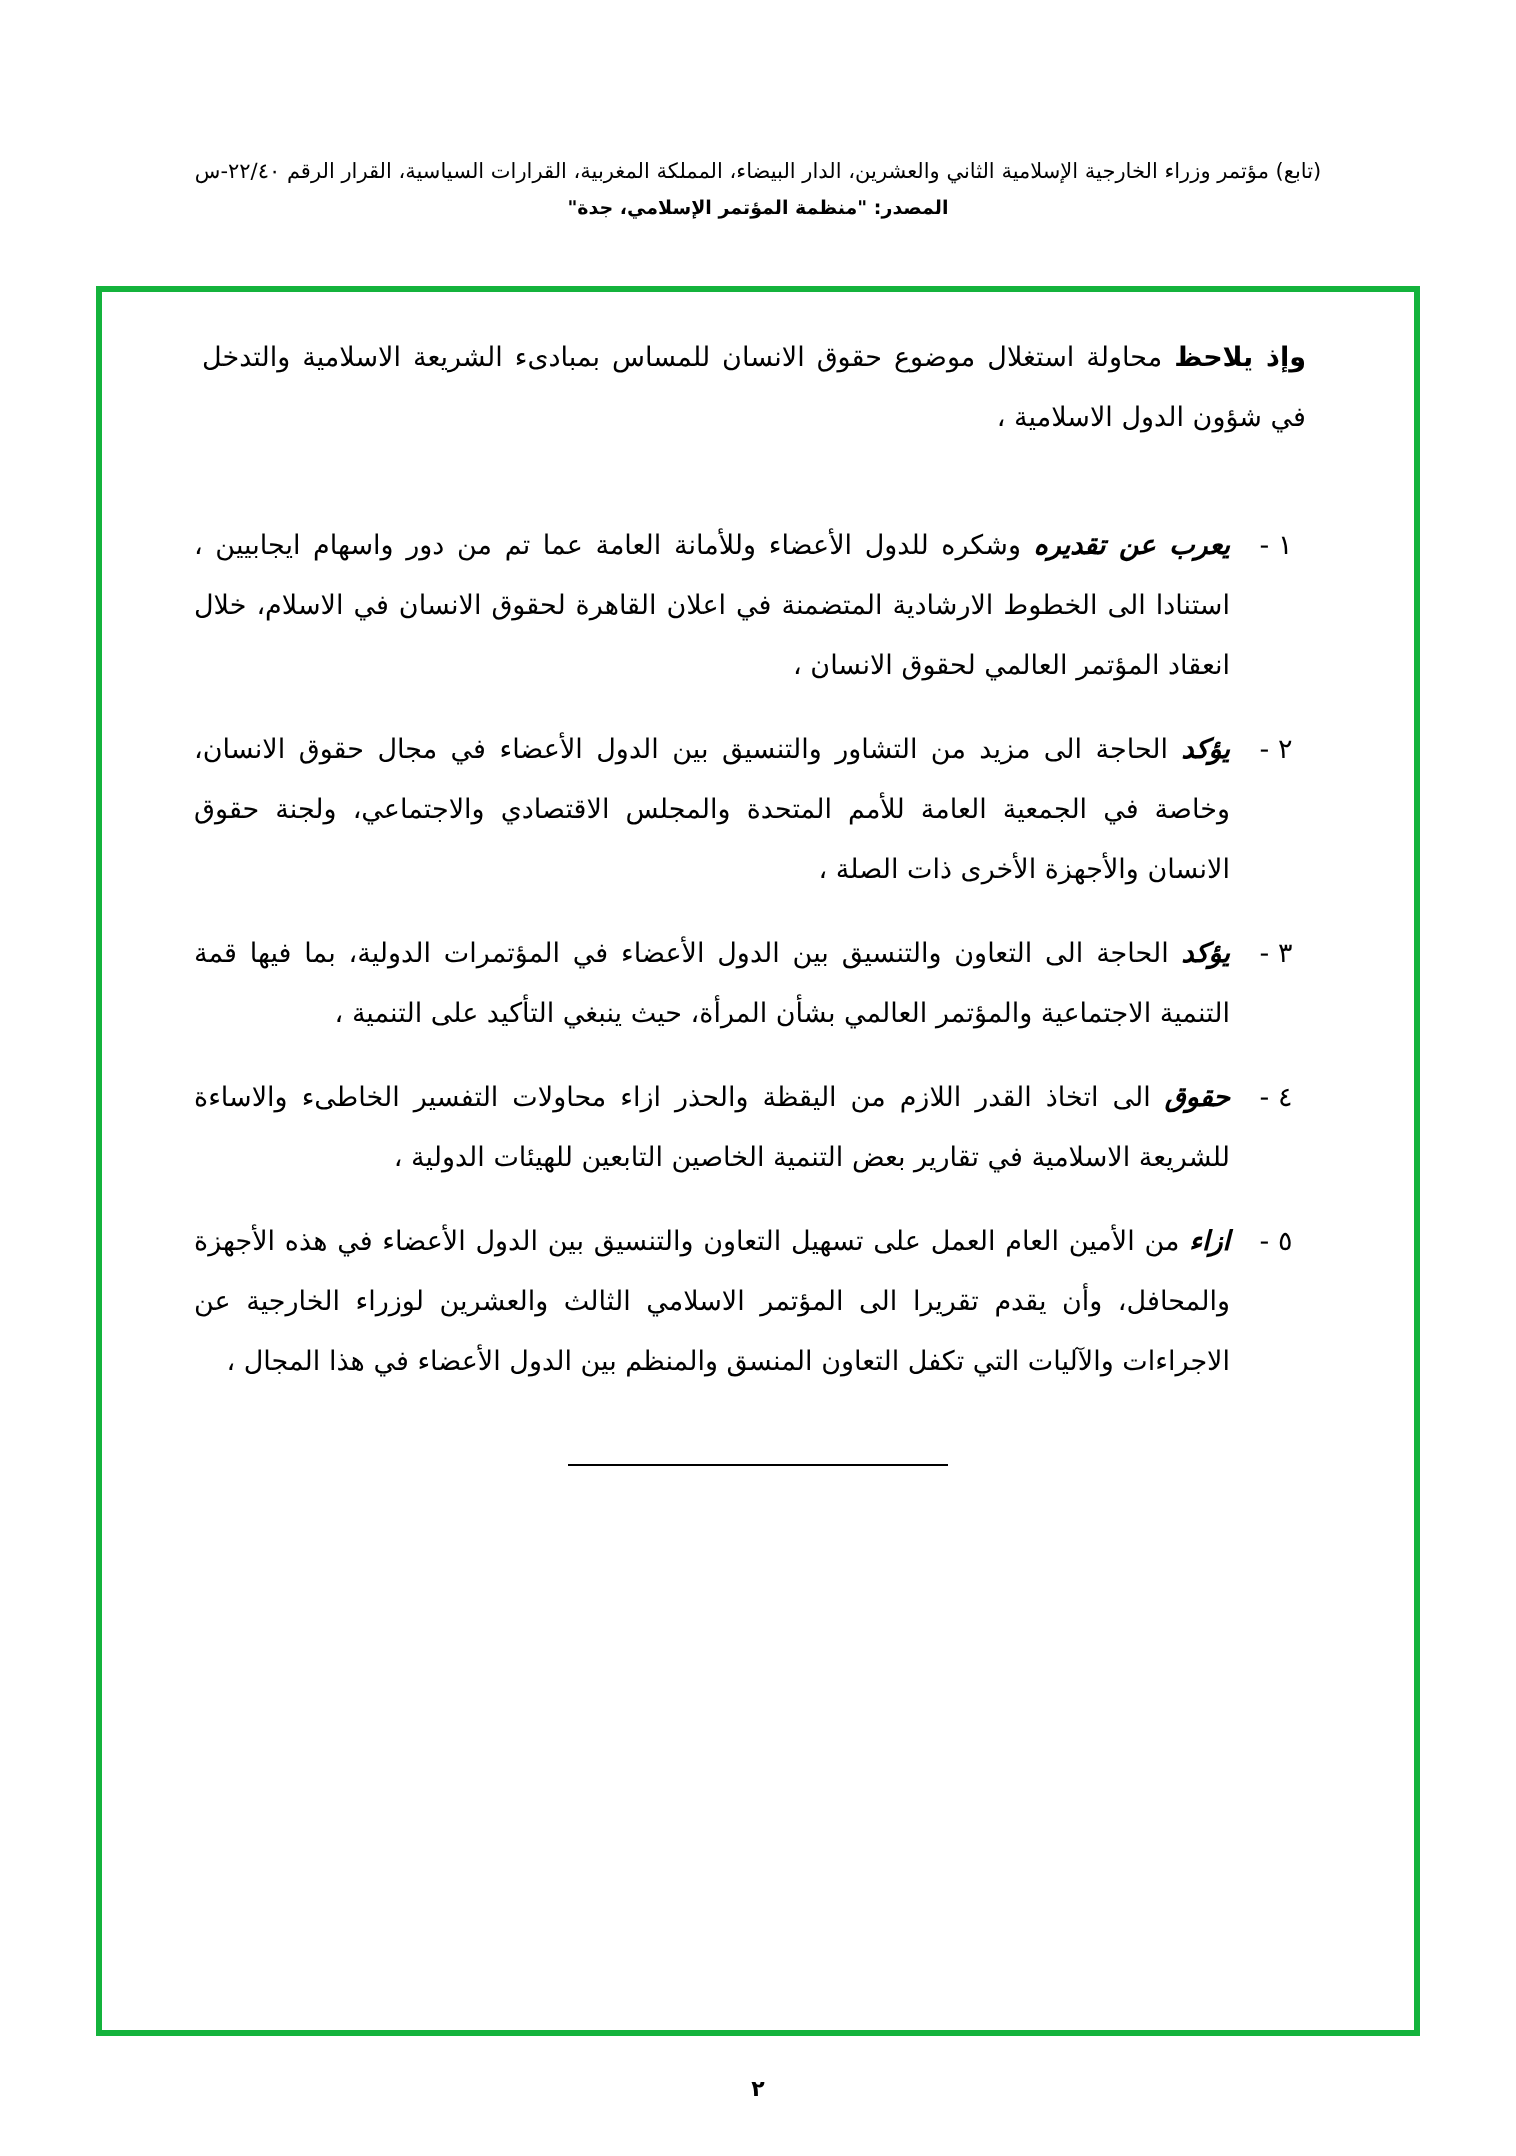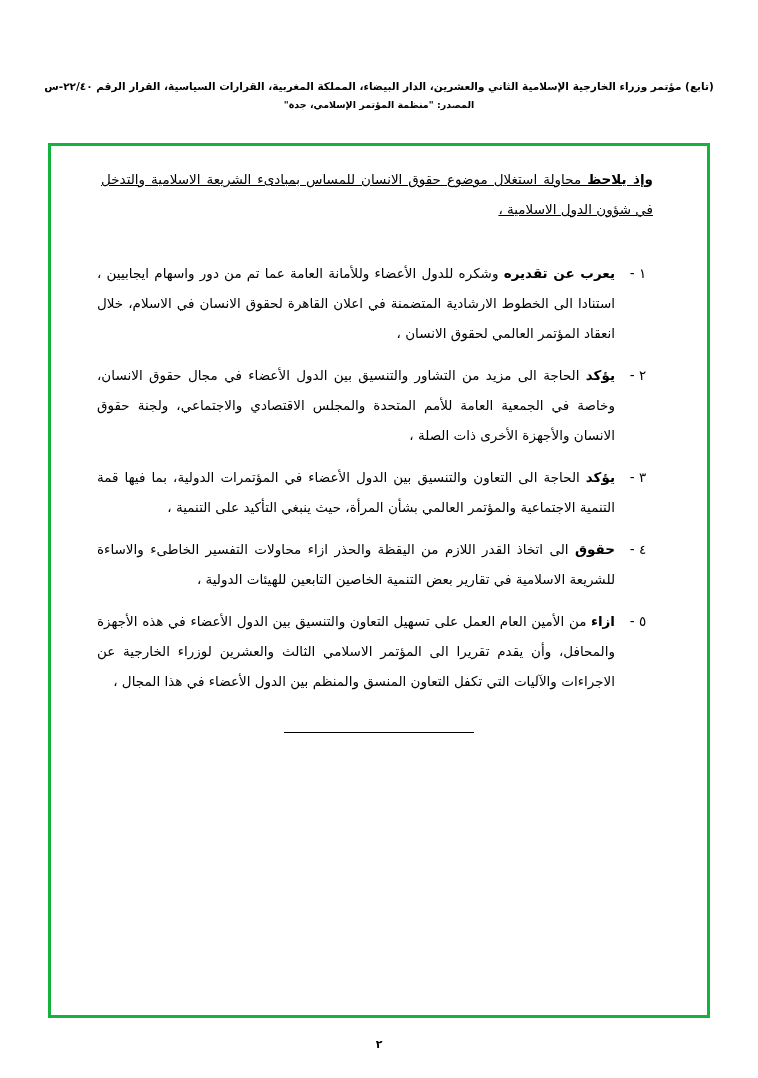--- a/index.html
+++ b/index.html
@@ -24,21 +24,21 @@
   .header-block {
     position: absolute;
     top: 78px;
     left: 0;
     right: 0;
     text-align: center;
     direction: rtl;
   }
   .header-line1 {
     font-size: 10.5px;
-    font-weight: bold;
+    font-weight: normal;
     letter-spacing: 0px;
     line-height: 16px;
     white-space: nowrap;
   }
   .header-line2 {
     font-size: 9.5px;
     font-weight: bold;
     line-height: 16px;
     margin-top: 3px;
   }
@@ -59,21 +59,20 @@
     left: 46px;
     direction: rtl;
     text-align: justify;
   }
   .para {
     font-size: 13.5px;
     line-height: 30px;
     margin-bottom: 6px;
     text-align: justify;
     text-justify: inter-word;
-    text-decoration: underline;
   }
   .para .lead {
     font-weight: bold;
   }
   .para-preamble {
     padding-right: 8px;
     padding-left: 4px;
   }
   .gap {
     height: 18px;
@@ -97,20 +96,21 @@
   }
   .item-text {
     flex: 1 1 auto;
     font-size: 13.5px;
     line-height: 30px;
     text-align: justify;
     text-justify: inter-word;
   }
   .item-text .lead {
     font-weight: bold;
+    font-style: italic;
   }
   .rule-wrap {
     margin-top: 26px;
     text-align: center;
   }
   .rule {
     display: inline-block;
     width: 190px;
     height: 0;
     border-top: 1px solid #000;

